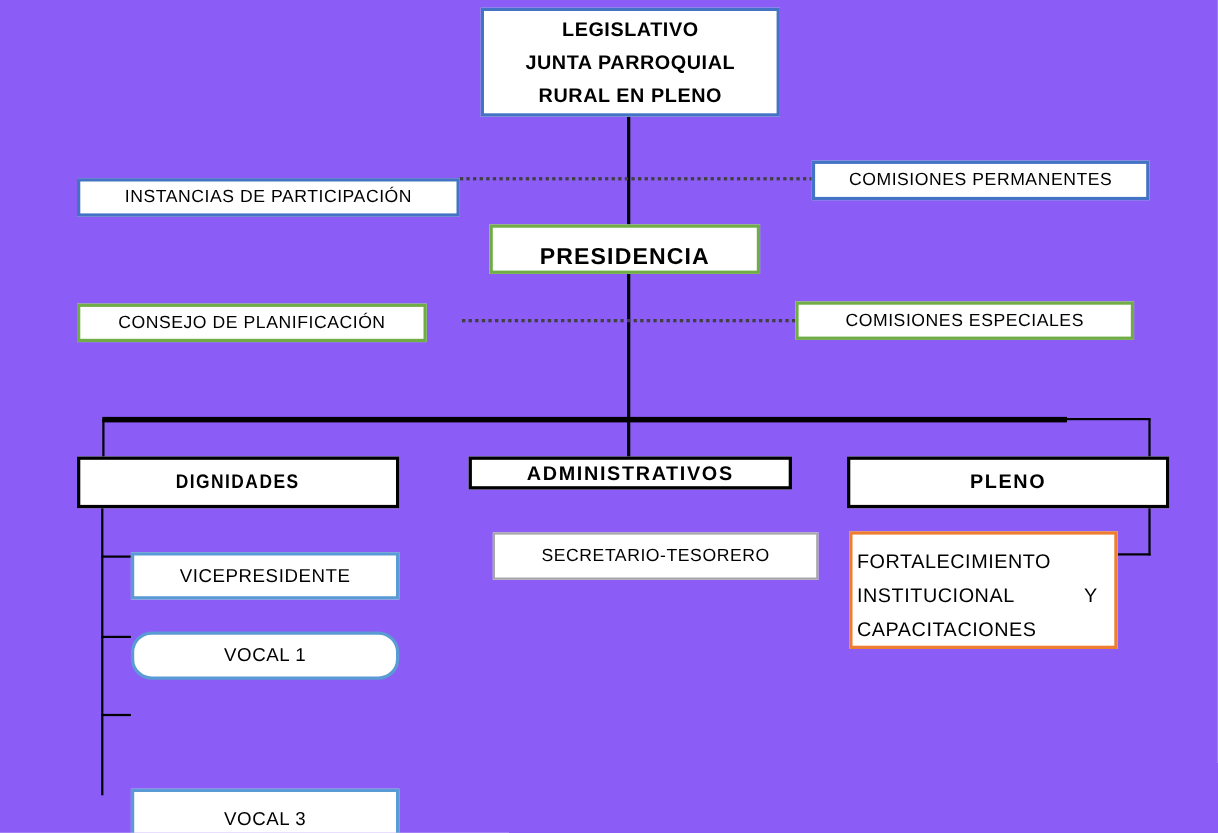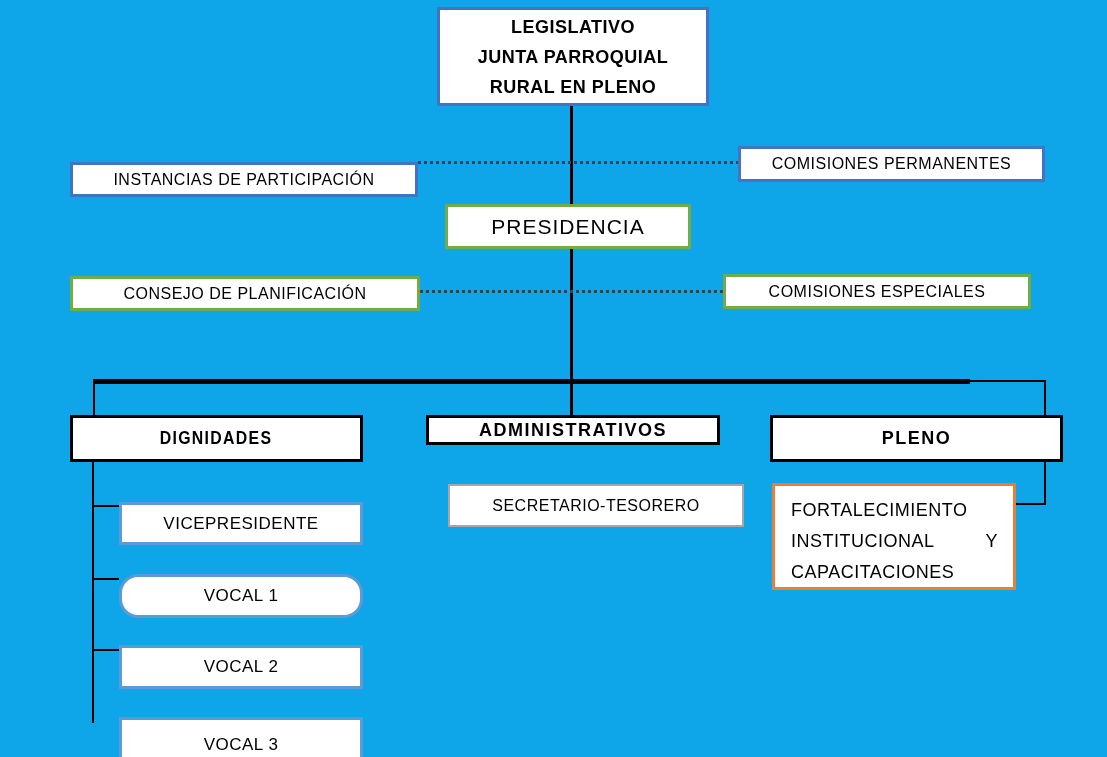--- a/index.html
+++ b/index.html
@@ -4,21 +4,21 @@
 <style>
   html, body { margin: 0; padding: 0; }
   body {
     font-family: "Liberation Sans", sans-serif;
     background: #ffffff;
   }
   #canvas {
     position: relative;
     width: 1107px;
     height: 757px;
-    background: #0ea5e9;
+    background: #8b5cf6;
     overflow: hidden;
   }
   .box {
     position: absolute;
     box-sizing: border-box;
     background: #ffffff;
     display: flex;
     align-items: center;
     justify-content: center;
     text-align: center;
@@ -26,42 +26,42 @@
     z-index: 2;
   }
   .b-blue    { border: 3px solid #4472C4; }
   .b-green   { border: 3px solid #70AD47; }
   .b-black   { border: 3px solid #000000; }
   .b-ltblue  { border: 3px solid #5B9BD5; }
   .b-gray    { border: 2px solid #A6A6A6; }
   .b-orange  { border: 3px solid #ED7D31; }
 
   .t-head-lg  { font-weight: bold; font-size: 18px; letter-spacing: 0.5px; line-height: 30px; white-space: pre-line; }
-  .t-head-md  { font-weight: normal; font-size: 21px; letter-spacing: 1px; }
+  .t-head-md  { font-weight: bold; font-size: 21px; letter-spacing: 1px; align-items: flex-end; }
   .t-head-sm  { font-weight: bold; font-size: 18px; letter-spacing: 1.5px; }
   .t-plain    { font-weight: normal; font-size: 16px; letter-spacing: 0.5px; }
   .t-plain-lg { font-weight: normal; font-size: 17px; letter-spacing: 0.5px; margin-top: 17px; }
   .condensed  { display: inline-block; transform: scaleX(0.88); }
 
   .line {
     position: absolute;
     background: #000000;
     z-index: 1;
   }
   .dotted {
     position: absolute;
     height: 0;
     border-top: 3px dotted #404040;
     z-index: 1;
   }
   #node-fortalecimiento {
     justify-content: flex-start;
     align-items: flex-start;
     text-align: justify;
-    padding: 9px 15px 0 16px;
+    padding: 9px 15px 0 4px;
     font-size: 18px;
     line-height: 31px;
     letter-spacing: 0.5px;
   }
   #node-fortalecimiento span { text-align: justify; width: 100%; }
 </style>
 </head>
 <body>
 
 <div id="canvas">
@@ -91,21 +91,21 @@
   </div>
 
   <div class="box b-blue t-plain" style="left:738px; top:146px; width:307px; height:36px;">
     <span>COMISIONES PERMANENTES</span>
   </div>
 
   <div class="box b-green t-head-md" style="left:445px; top:204px; width:246px; height:45px;">
     <span>PRESIDENCIA</span>
   </div>
 
-  <div class="box b-green t-plain" style="left:70px; top:276px; width:350px; height:35px;">
+  <div class="box b-green t-plain" style="left:70px; top:276px; width:318px; height:35px;">
     <span>CONSEJO DE PLANIFICACIÓN</span>
   </div>
 
   <div class="box b-green t-plain" style="left:723px; top:274px; width:308px; height:35px;">
     <span>COMISIONES ESPECIALES</span>
   </div>
 
   <div class="box b-black t-head-sm" style="left:70px; top:415px; width:293px; height:47px;">
     <span class="condensed">DIGNIDADES</span>
   </div>
@@ -119,23 +119,20 @@
   </div>
 
   <div class="box b-ltblue t-plain-lg" style="left:119px; top:485px; width:244px; height:43px;">
     <span>VICEPRESIDENTE</span>
   </div>
 
   <div class="box b-ltblue t-plain-lg" style="left:119px; top:557px; width:244px; height:44px;border-radius:19px;">
     <span>VOCAL 1</span>
   </div>
 
-  <div class="box b-ltblue t-plain-lg" style="left:119px; top:628px; width:244px; height:44px;">
-    <span>VOCAL 2</span>
-  </div>
 
   <div class="box b-ltblue t-plain-lg" style="left:119px; top:700px; width:244px; height:55px;">
     <span>VOCAL 3</span>
   </div>
 
   <div class="box b-gray t-plain" style="left:448px; top:484px; width:296px; height:43px;">
     <span>SECRETARIO-TESORERO</span>
   </div>
 
   <div class="box b-orange" style="left:772px; top:483px; width:244px; height:107px;" id="node-fortalecimiento">

